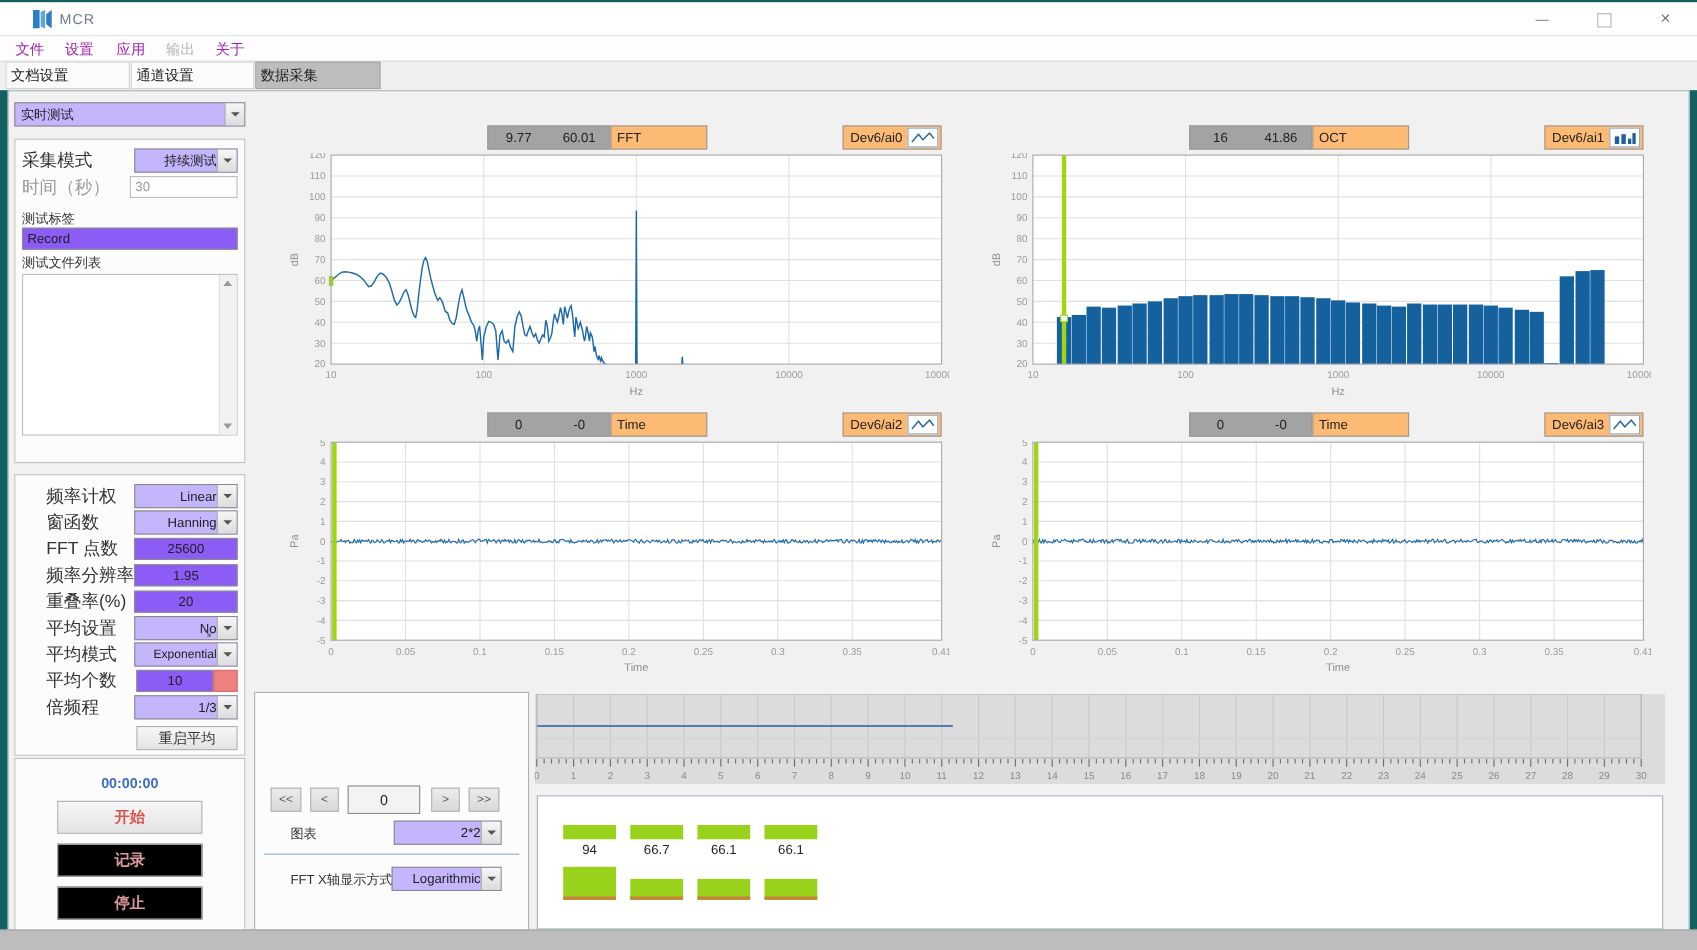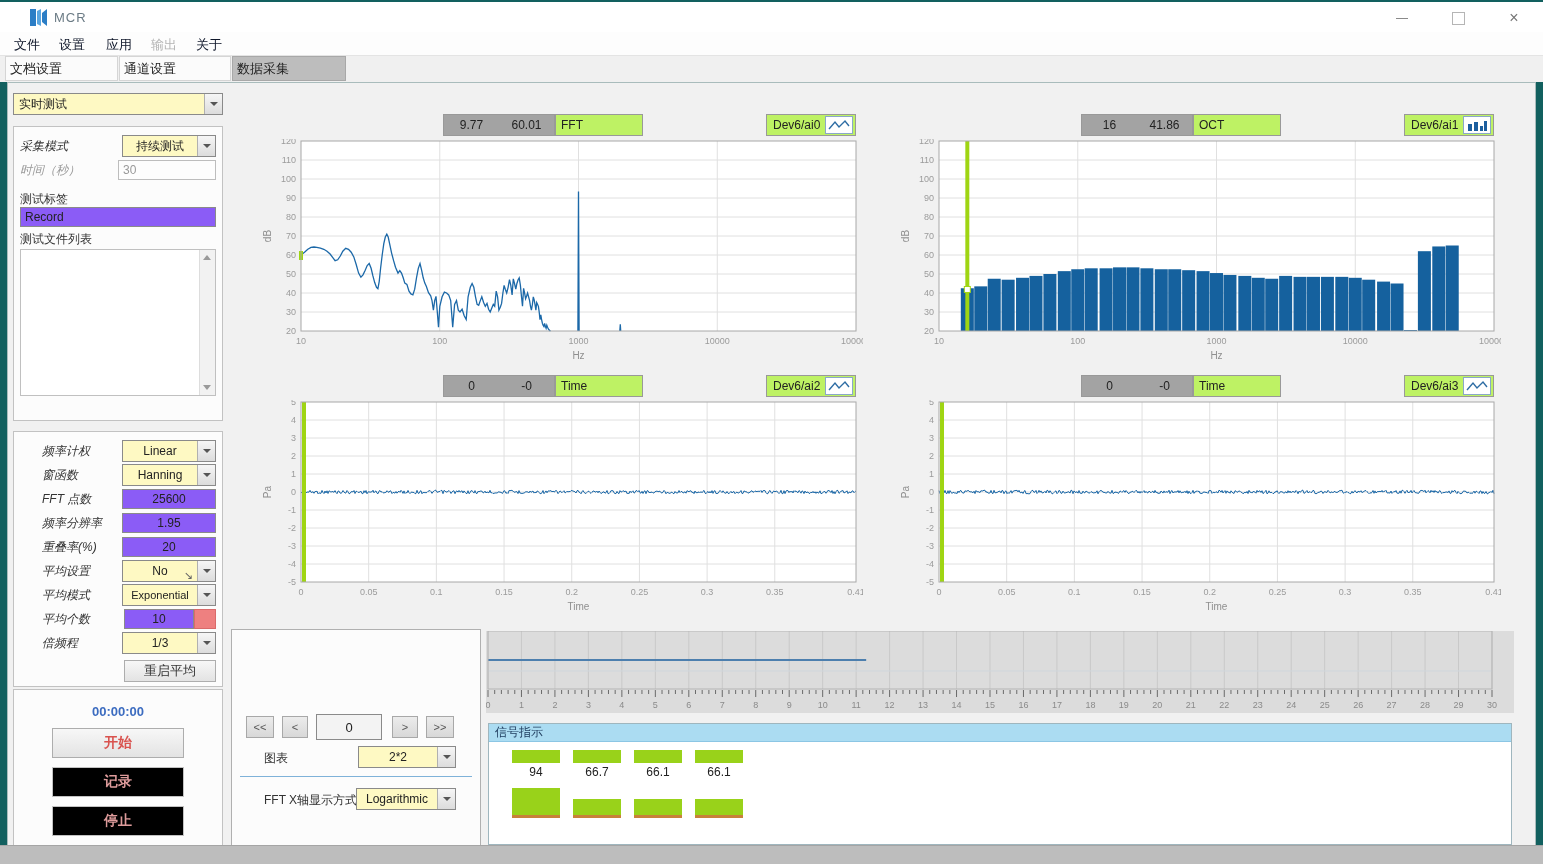--- a/index.html
+++ b/index.html
@@ -7,44 +7,44 @@
        font-family:"Liberation Sans","DejaVu Sans",sans-serif;background:#12605f;}
   .titlebar{position:absolute;left:0;top:2px;width:100%;height:30px;background:#ffffff;}
   .logo{position:absolute;left:30px;top:7px;width:18px;height:17px;}
   .apptitle{position:absolute;left:54px;top:8px;font-size:13px;color:#6b7b85;letter-spacing:1px;}
   .wincontrols{position:absolute;right:18px;top:6px;display:flex;gap:34px;align-items:center;}
   .wc{width:22px;height:20px;display:flex;align-items:center;justify-content:center;color:#8a8a8a;cursor:default;}
   .wc-min{width:12px;height:1px;background:#8a8a8a;display:inline-block;}
   .wc-max{width:11px;height:11px;border:1px solid #b5b5b5;display:inline-block;}
   .wc-close{font-size:16px;color:#777;}
   .menubar{position:absolute;left:0;top:32px;width:100%;height:23px;background:#fdfdfd;border-bottom:1px solid #e4e4e4;}
-  .menu-item{position:absolute;top:4px;font-size:13px;color:#0f172a;cursor:default;}
+  .menu-item{position:absolute;top:4px;font-size:13px;color:#a21caf;cursor:default;}
   .menu-item.disabled{color:#b4b4b4;}
   .tabbar{position:absolute;left:0;top:56px;width:100%;height:26px;background:#f0f0f0;}
   .tab{position:absolute;top:0;height:25px;background:#fbfbfb;border:1px solid #d5d5d5;box-sizing:border-box;
        font-size:13px;color:#222;display:flex;align-items:center;padding-left:4px;cursor:default;}
   .tab.active{background:#bdbdbd;border-color:#a8a8a8;}
   .main{position:absolute;left:7px;right:7px;top:82px;bottom:18px;background:#f1f1f1;border:1px solid #a9bcbc;box-sizing:border-box;}
   .bottomstrip{position:absolute;left:0;bottom:0;width:100%;height:18px;background:#bdbdbd;border-top:1px solid #a5a5a5;}
 
   
   .sidebar{position:absolute;left:5px;top:10px;width:210px;height:753px;}
-  .sel{position:relative;background:#fef9c3;border:1px solid #8a8a8a;height:20px;box-sizing:content-box;
+  .sel{position:relative;background:#c4b5fd;border:1px solid #8a8a8a;height:20px;box-sizing:content-box;
        font-size:12px;color:#222;display:flex;align-items:center;}
-  .sel .selval{flex:1;text-align:center;}
+  .sel .selval{flex:1;text-align:right;}
   .sel .selval.left{text-align:left;padding-left:5px;}
   .chevbox{width:17px;height:100%;background:linear-gradient(#f6f6f6,#dcdcdc);border-left:1px solid #b0b0b0;
        display:flex;align-items:center;justify-content:center;}
   .chev{width:0;height:0;border-left:4px solid transparent;border-right:4px solid transparent;border-top:4px solid #555;}
   .group{border:1px solid #c2c2c2;background:#fcfcfc;box-sizing:border-box;padding:8px 6px;}
   .g1{height:295px;margin-top:11px;}
   .g2{height:256px;margin-top:10px;padding-left:28px;}
   .g3{height:167px;margin-top:2px;text-align:center;}
   .prow{display:flex;align-items:center;height:22px;margin-bottom:2px;}
-  .plabel{flex:1;font-size:12px;color:#333;font-style:italic;}
+  .plabel{flex:1;font-size:16px;color:#333;}
   .plabel.dim{color:#9a9a9a;}
   .pctl{width:92px;}
   .inp{background:#8b5cf6;border:1px solid #8a8a8a;height:18px;font-size:12px;color:#222;
        display:flex;align-items:center;justify-content:center;}
   .inp.left{justify-content:flex-start;padding-left:4px;}
   .inp.disabled{border-color:#bdbdbd;color:#999;background:#fdfdfd;}
   .blocklabel{font-size:12px;color:#333;height:16px;margin-top:4px;}
   .listbox{position:relative;border:1px solid #c0c0c0;background:#fff;height:145px;margin-top:2px;}
   .vscroll{position:absolute;right:0;top:0;bottom:0;width:15px;background:#f2f2f2;border-left:1px solid #ddd;}
   .varrow{position:absolute;left:3px;width:0;height:0;border-left:4px solid transparent;border-right:4px solid transparent;}
@@ -53,21 +53,21 @@
   .redbox{width:22px;height:20px;background:#ee8080;border:1px solid #d96a6a;box-sizing:border-box;}
   .btn{background:linear-gradient(#f7f7f7,#e3e3e3);border:1px solid #adadad;font-size:13px;color:#333;
        display:flex;align-items:center;justify-content:center;cursor:default;box-sizing:border-box;}
   .restart{width:92px;height:22px;margin-left:auto;margin-top:6px;}
   .timer{font-size:13px;font-weight:bold;color:#3c6cc0;margin-top:6px;}
   .bigbtn{width:132px;height:30px;margin:9px auto 0 auto;font-size:14px;font-weight:bold;color:#d9534f;}
   .bigbtn.disabled{background:#000000;border-color:#c2c2c2;color:#dd9b9b;}
 
   
   .chartcell{position:absolute;width:632px;}
-  .c-hdr-box{position:absolute;top:8px;height:22px;background:#bef264;border:1px solid #999;box-sizing:border-box;
+  .c-hdr-box{position:absolute;top:8px;height:22px;background:#fdba74;border:1px solid #999;box-sizing:border-box;
        font-size:12px;color:#222;display:flex;align-items:center;}
   .cursorbox{left:212px;width:112px;background:#a3a3a3;}
   .cursorbox span{flex:1;text-align:center;}
   .titlebox{left:324px;width:88px;padding-left:5px;}
   .chanbox{right:7px;width:90px;padding-left:6px;justify-content:space-between;}
   .chanicon{width:26px;height:16px;border:1px solid #8aa8c8;background:#fff;margin-right:2px;display:flex;align-items:center;justify-content:center;}
   .chartsvg{position:absolute;left:0;top:33px;}
 
   
   .blpanel{position:absolute;left:223px;top:546px;width:250px;height:217px;background:#fcfcfc;border:1px solid #b0b0b0;box-sizing:border-box;}
@@ -743,21 +743,20 @@
         <line x1="979.2266666666668" y1="59" x2="979.2266666666668" y2="63" stroke="#6a6a6a"></line>
         <line x1="985.9200000000001" y1="59" x2="985.9200000000001" y2="63" stroke="#6a6a6a"></line>
         <line x1="992.6133333333333" y1="59" x2="992.6133333333333" y2="63" stroke="#6a6a6a"></line>
         <line x1="999.3066666666667" y1="59" x2="999.3066666666667" y2="63" stroke="#6a6a6a"></line>
         <line x1="1006" y1="59" x2="1006" y2="66" stroke="#6a6a6a"></line>
         <text x="1006" y="77" text-anchor="middle" font-size="9" fill="#8a8a8a" font-family="Liberation Sans, sans-serif">30</text>
       </svg>
   </div>
 
   <div class="sigpanel">
-    <div class="sighdr">信号指示</div>
     <div class="sig-bar r1" style="left:23px"></div>
     <div class="sig-bar r1" style="left:84px"></div>
     <div class="sig-bar r1" style="left:145px"></div>
     <div class="sig-bar r1" style="left:206px"></div>
     <div class="sig-val" style="left:23px">94</div>
     <div class="sig-val" style="left:84px">66.7</div>
     <div class="sig-val" style="left:145px">66.1</div>
     <div class="sig-val" style="left:206px">66.1</div>
     <div class="sig-bar r2" style="left:23px;top:64px;height:30px"></div>
     <div class="sig-bar r2" style="left:84px;top:75px;height:19px"></div>

